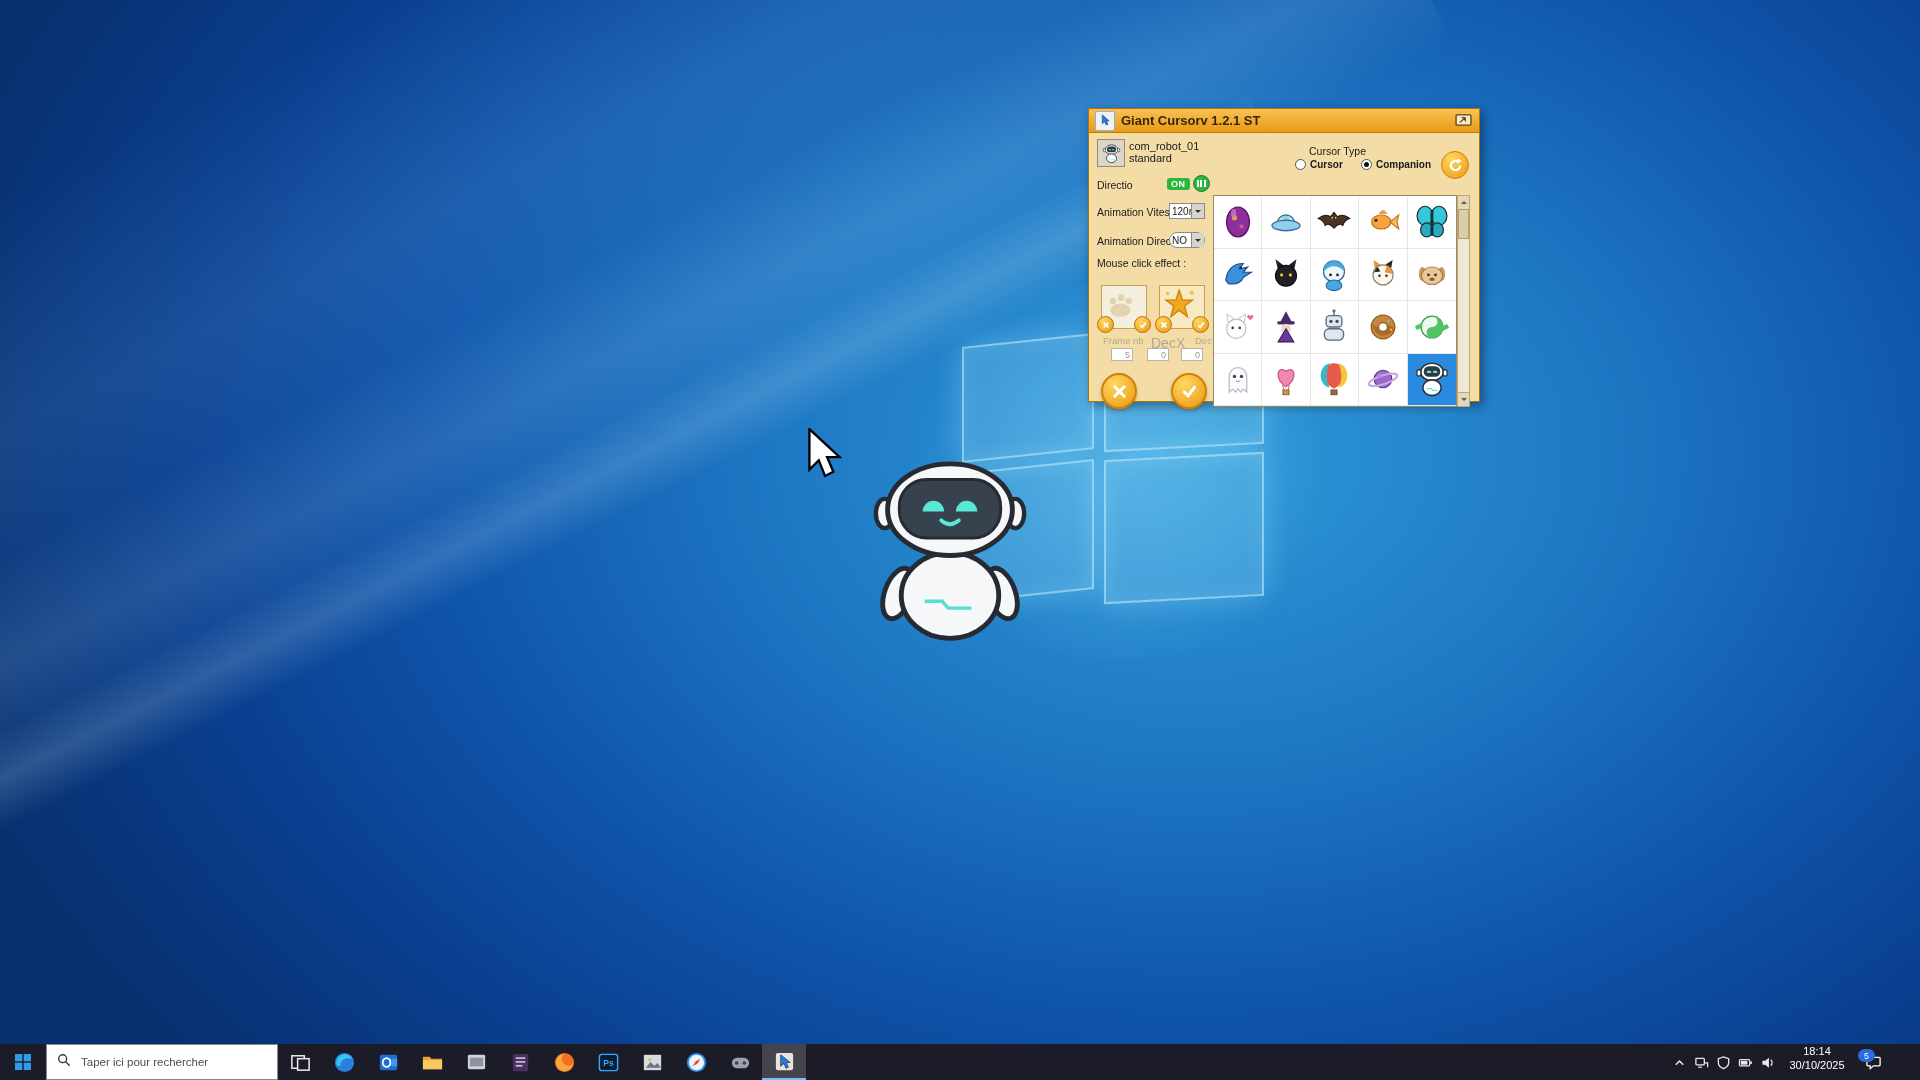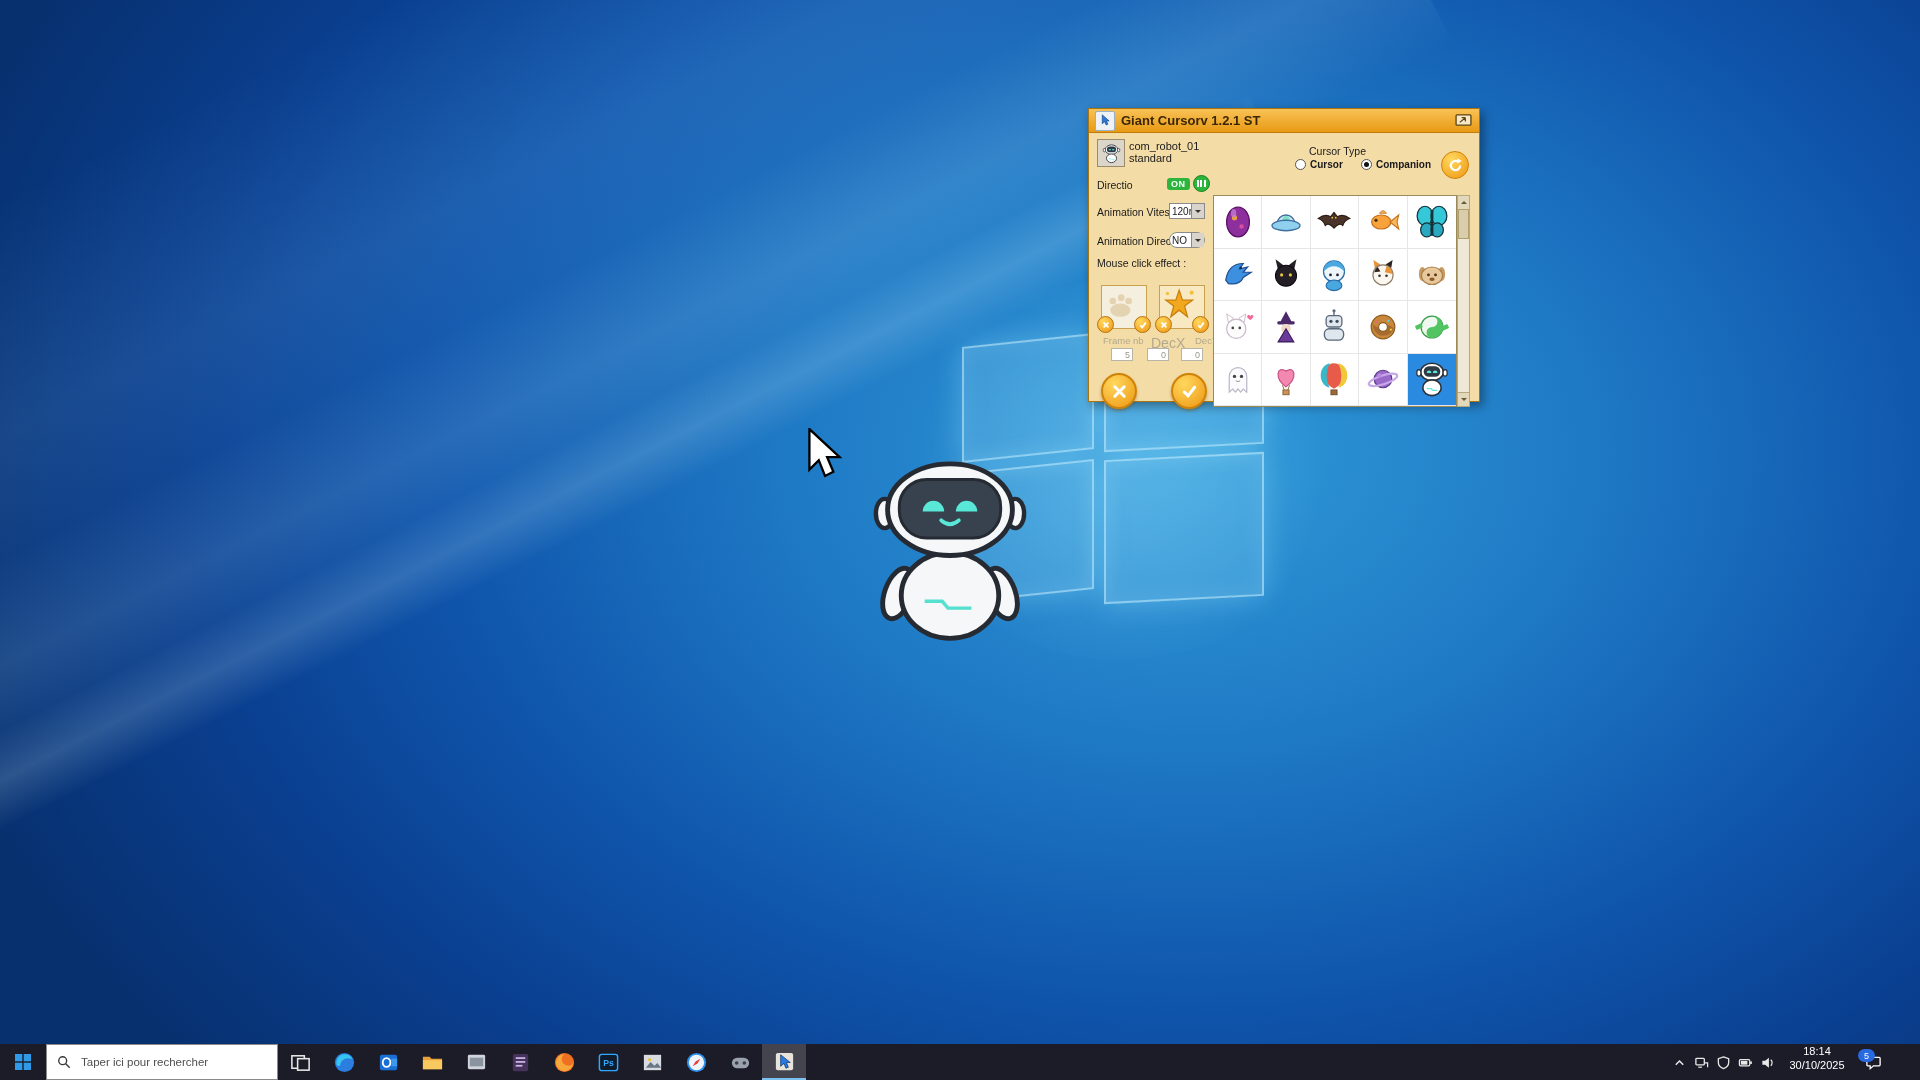--- a/index.html
+++ b/index.html
@@ -85,21 +85,21 @@
   .sc-btn.up{top:0;border-bottom:1px solid #b8a87a;}
   .sc-btn.down{bottom:0;border-top:1px solid #b8a87a;}
   .sc-btn .tri-up{border:3.5px solid transparent;border-bottom-color:#6a5a34;margin-top:-3px;}
   .sc-btn .tri-down{border:3.5px solid transparent;border-top-color:#6a5a34;margin-bottom:-3px;}
   .sc-thumb{position:absolute;left:0;top:13px;width:100%;height:30px;background:#d9cdab;border:1px solid #b0a070;box-sizing:border-box;cursor:grab;}
 
   
   .taskbar{position:absolute;left:0;top:1044px;width:1920px;height:36px;background:#1c1c28;
     display:flex;align-items:stretch;z-index:5;}
   .start-btn{width:46px;display:flex;align-items:center;justify-content:center;cursor:pointer;}
-  .search-box{width:232px;background:#ffffff;border:1px solid #8a8a8a;display:flex;align-items:center;
+  .search-box{width:232px;background:#ffffff;border:1px solid #8a8a8a;display:flex;
     gap:8px;padding:8px 10px;box-sizing:border-box;cursor:text;}
   .search-box input{border:none;outline:none;flex:1;font-size:11.5px;color:#333;background:transparent;
     font-family:"Liberation Sans",sans-serif;}
   .search-box input::placeholder{color:#4e4e4e;}
   .tb-apps{display:flex;align-items:stretch;}
   .tbtn{width:44px;display:flex;align-items:center;justify-content:center;cursor:pointer;}
   .tbtn.active{background:rgba(255,255,255,.18);border-bottom:2px solid #7ac0f0;box-sizing:border-box;}
   .tb-spacer{flex:1;}
   .tray{display:flex;align-items:flex-start;gap:4px;padding-right:18px;}
   .tray-ic{width:22px;height:36px;display:flex;align-items:center;justify-content:center;cursor:pointer;}

